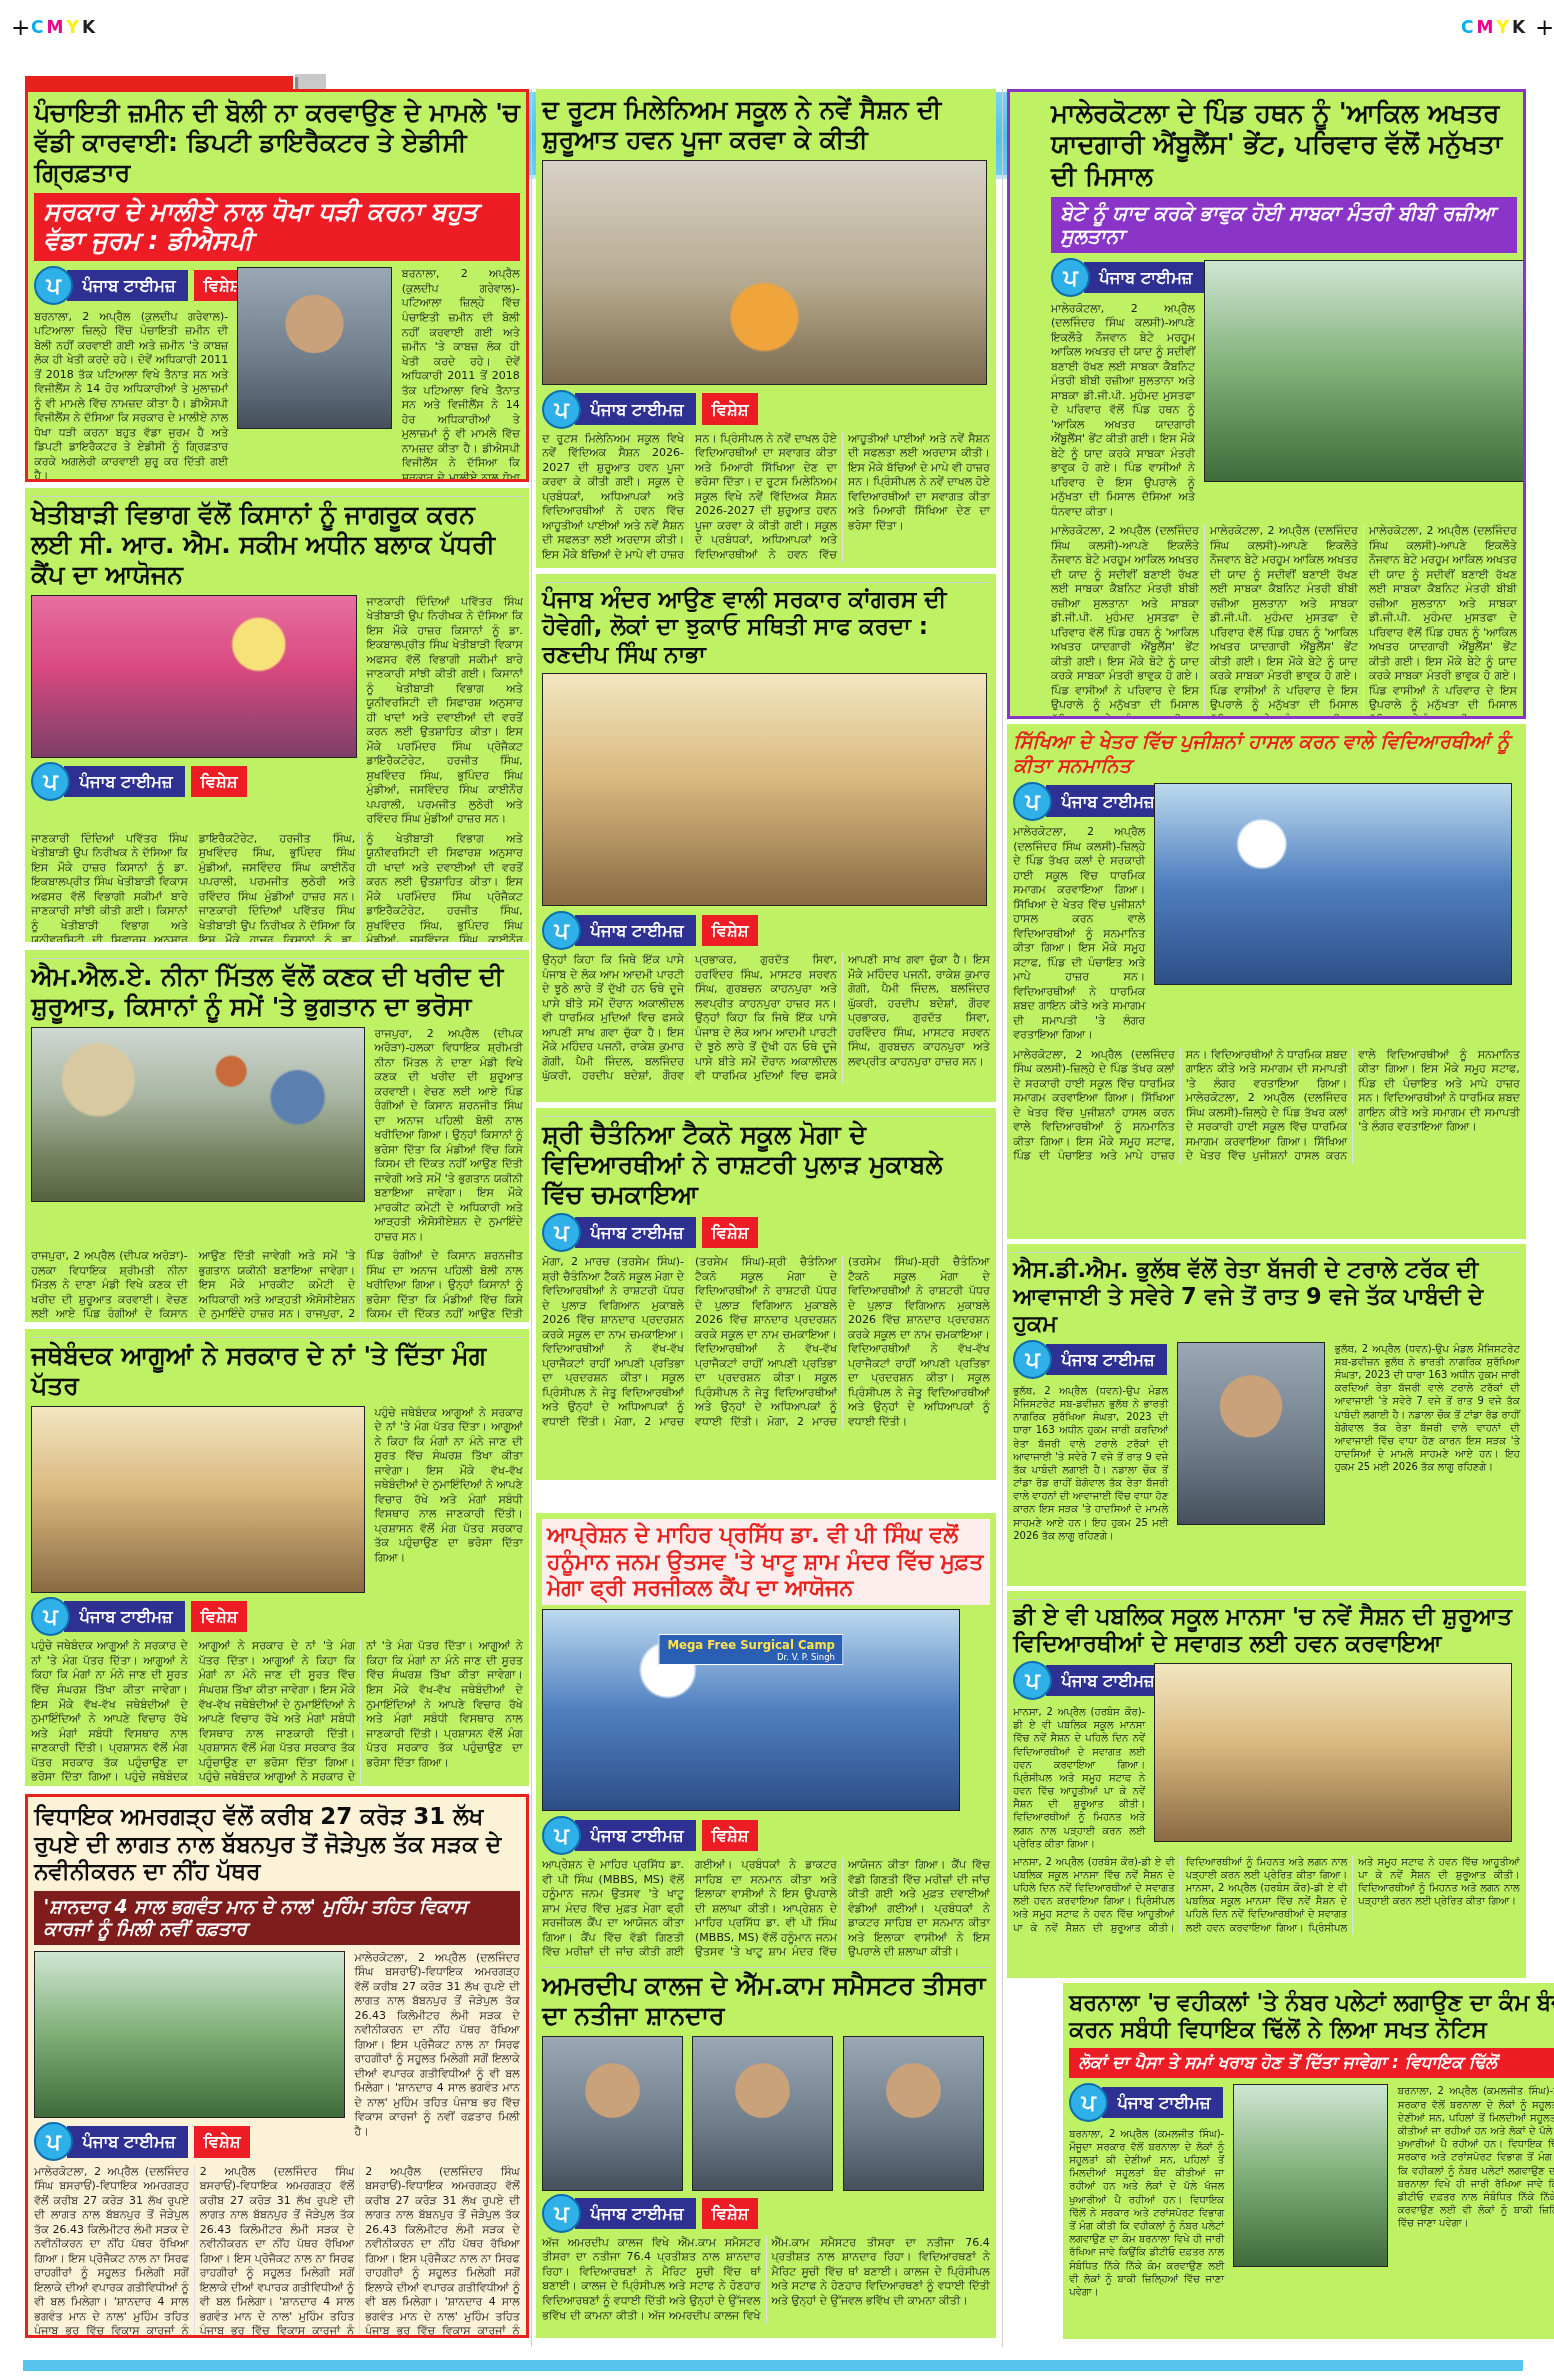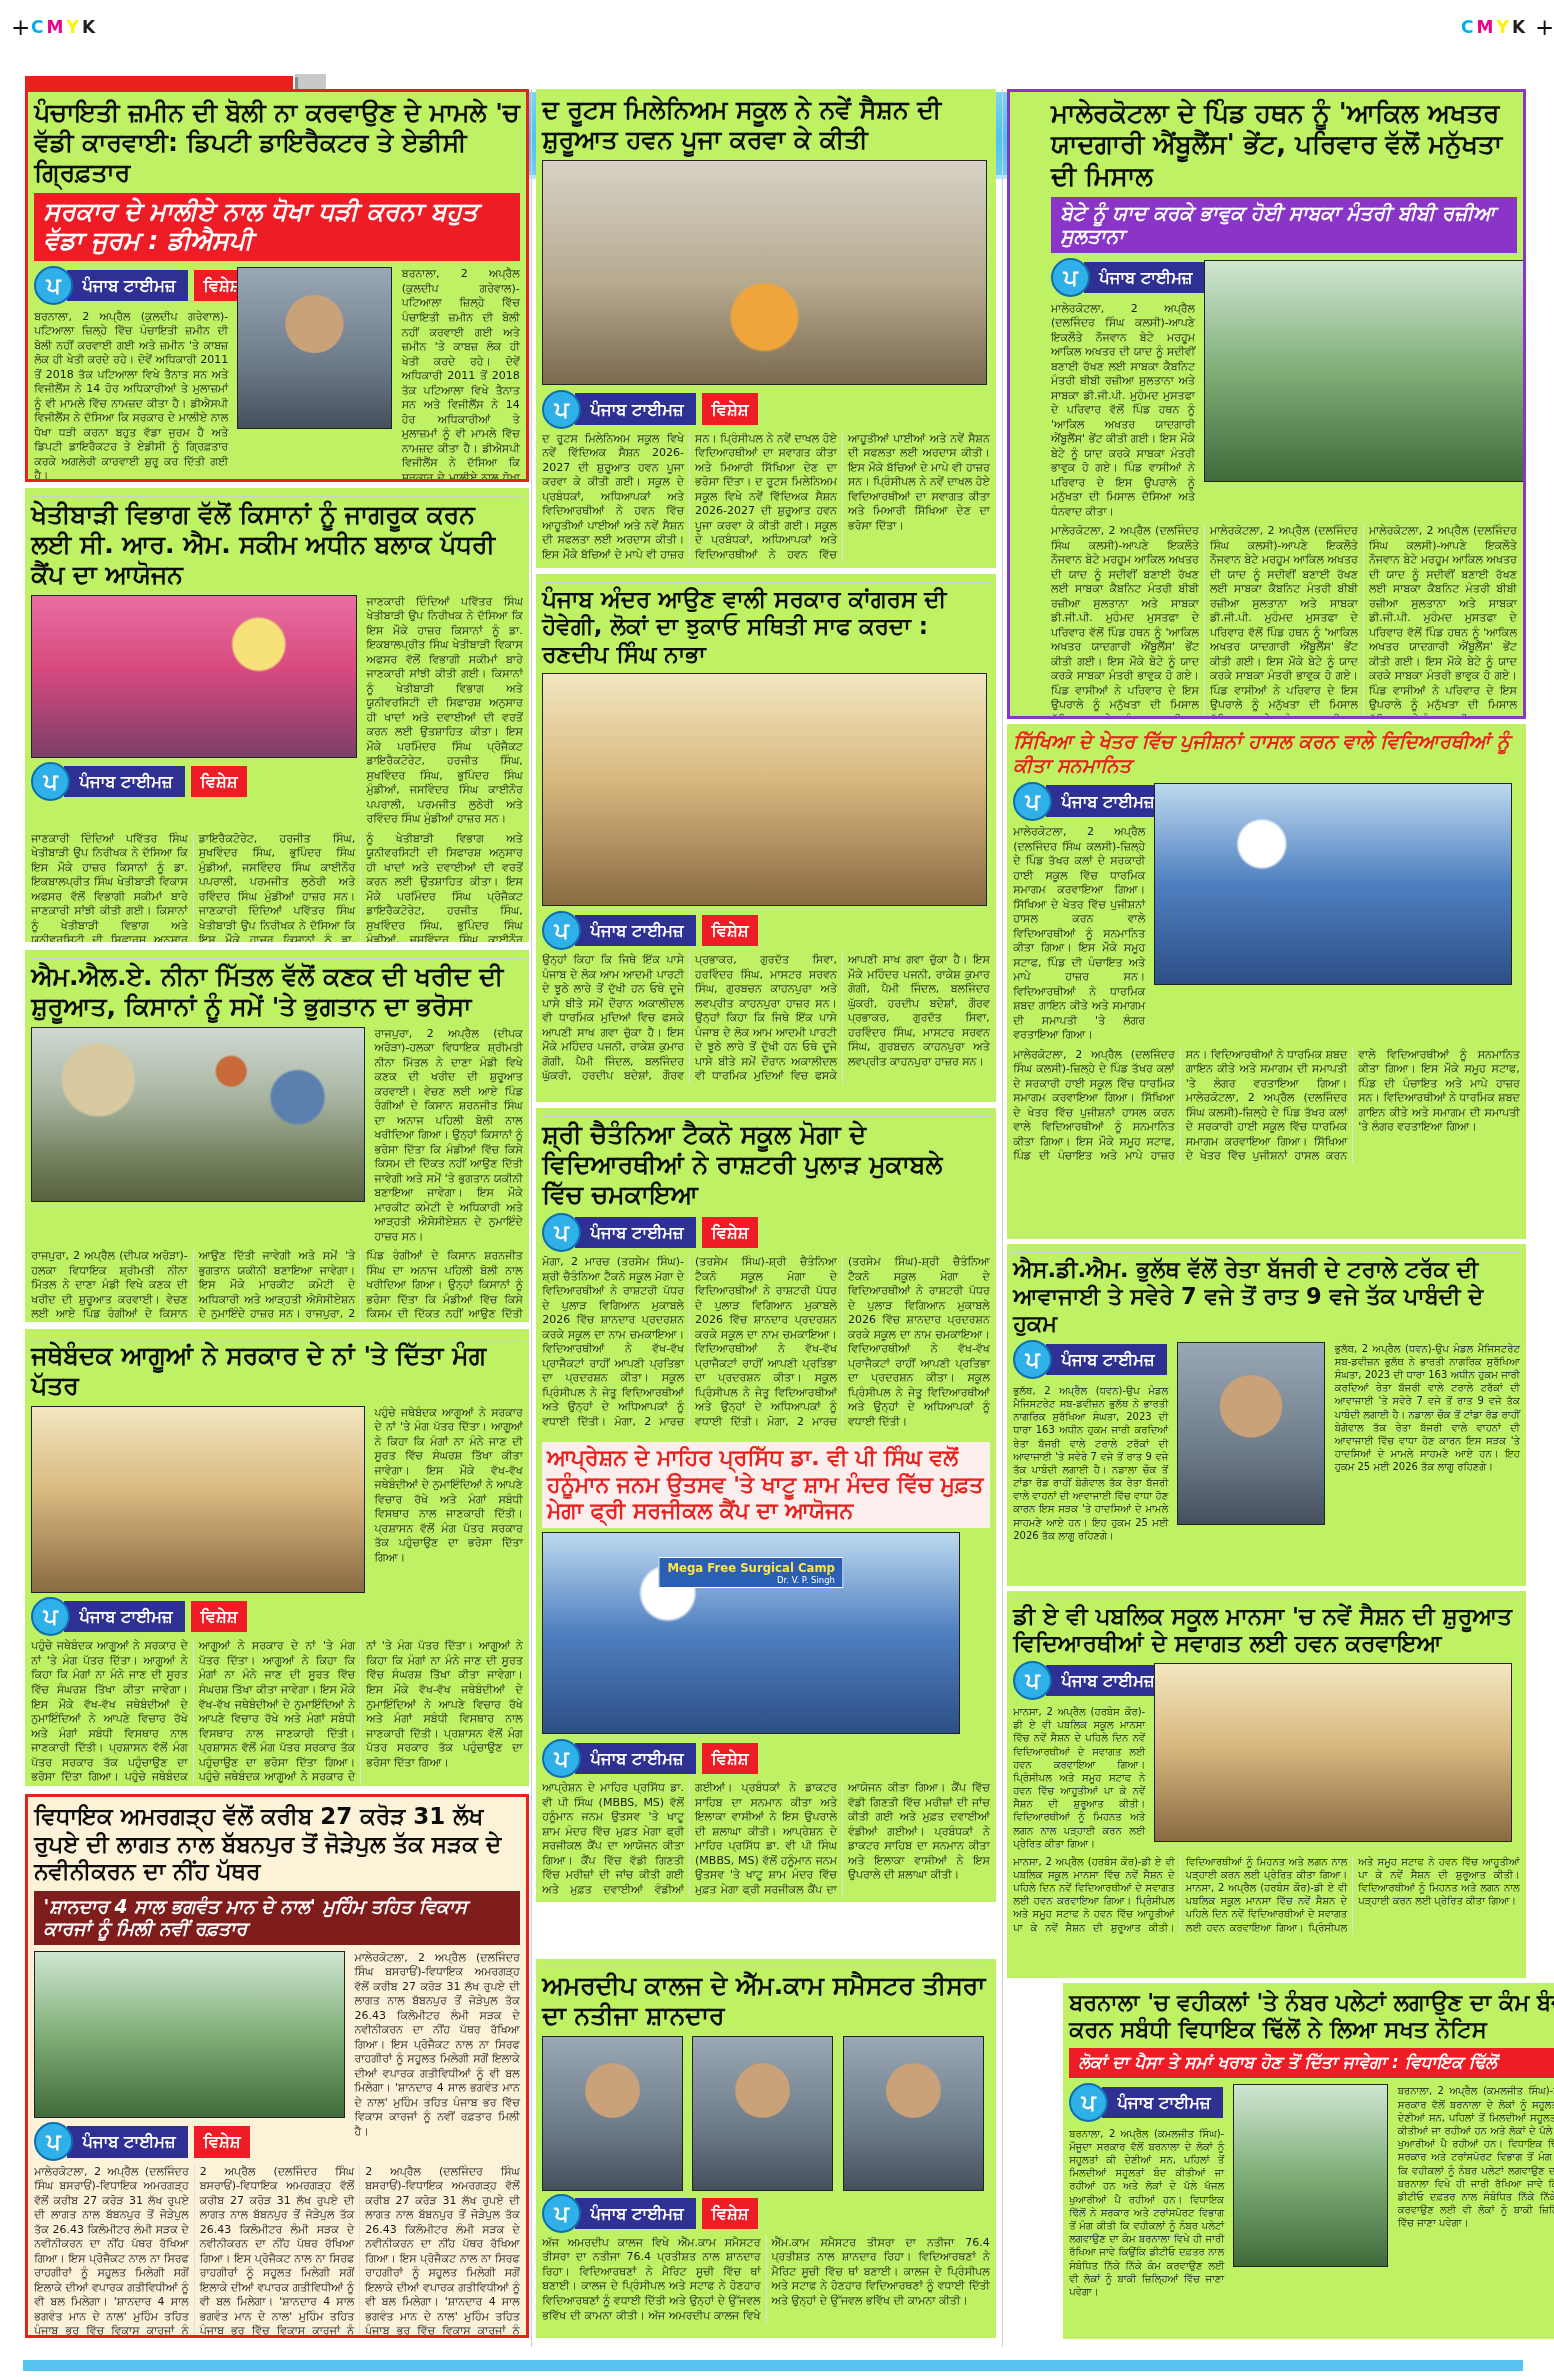--- a/index.html
+++ b/index.html
@@ -211,21 +211,21 @@
     <div class="media" style="margin-top:3.1px">
       <div class="badge">
         <span class="circ">ਪ</span>
         <span class="brand">ਪੰਜਾਬ ਟਾਈਮਜ਼</span>
         <span class="tag">ਵਿਸ਼ੇਸ਼</span>
       </div>
     </div>
     <div class="body cols3" style="font-size:11px">ਮੋਗਾ, 2 ਮਾਰਚ (ਤਰਸੇਮ ਸਿੰਘ)-ਸ਼੍ਰੀ ਚੈਤੰਨਿਆ ਟੈਕਨੋ ਸਕੂਲ ਮੋਗਾ ਦੇ ਵਿਦਿਆਰਥੀਆਂ ਨੇ ਰਾਸ਼ਟਰੀ ਪੱਧਰ ਦੇ ਪੁਲਾੜ ਵਿਗਿਆਨ ਮੁਕਾਬਲੇ 2026 ਵਿੱਚ ਸ਼ਾਨਦਾਰ ਪ੍ਰਦਰਸ਼ਨ ਕਰਕੇ ਸਕੂਲ ਦਾ ਨਾਮ ਚਮਕਾਇਆ। ਵਿਦਿਆਰਥੀਆਂ ਨੇ ਵੱਖ-ਵੱਖ ਪ੍ਰਾਜੈਕਟਾਂ ਰਾਹੀਂ ਆਪਣੀ ਪ੍ਰਤਿਭਾ ਦਾ ਪ੍ਰਦਰਸ਼ਨ ਕੀਤਾ। ਸਕੂਲ ਪ੍ਰਿੰਸੀਪਲ ਨੇ ਜੇਤੂ ਵਿਦਿਆਰਥੀਆਂ ਅਤੇ ਉਨ੍ਹਾਂ ਦੇ ਅਧਿਆਪਕਾਂ ਨੂੰ ਵਧਾਈ ਦਿੱਤੀ। ਮੋਗਾ, 2 ਮਾਰਚ (ਤਰਸੇਮ ਸਿੰਘ)-ਸ਼੍ਰੀ ਚੈਤੰਨਿਆ ਟੈਕਨੋ ਸਕੂਲ ਮੋਗਾ ਦੇ ਵਿਦਿਆਰਥੀਆਂ ਨੇ ਰਾਸ਼ਟਰੀ ਪੱਧਰ ਦੇ ਪੁਲਾੜ ਵਿਗਿਆਨ ਮੁਕਾਬਲੇ 2026 ਵਿੱਚ ਸ਼ਾਨਦਾਰ ਪ੍ਰਦਰਸ਼ਨ ਕਰਕੇ ਸਕੂਲ ਦਾ ਨਾਮ ਚਮਕਾਇਆ। ਵਿਦਿਆਰਥੀਆਂ ਨੇ ਵੱਖ-ਵੱਖ ਪ੍ਰਾਜੈਕਟਾਂ ਰਾਹੀਂ ਆਪਣੀ ਪ੍ਰਤਿਭਾ ਦਾ ਪ੍ਰਦਰਸ਼ਨ ਕੀਤਾ। ਸਕੂਲ ਪ੍ਰਿੰਸੀਪਲ ਨੇ ਜੇਤੂ ਵਿਦਿਆਰਥੀਆਂ ਅਤੇ ਉਨ੍ਹਾਂ ਦੇ ਅਧਿਆਪਕਾਂ ਨੂੰ ਵਧਾਈ ਦਿੱਤੀ। ਮੋਗਾ, 2 ਮਾਰਚ (ਤਰਸੇਮ ਸਿੰਘ)-ਸ਼੍ਰੀ ਚੈਤੰਨਿਆ ਟੈਕਨੋ ਸਕੂਲ ਮੋਗਾ ਦੇ ਵਿਦਿਆਰਥੀਆਂ ਨੇ ਰਾਸ਼ਟਰੀ ਪੱਧਰ ਦੇ ਪੁਲਾੜ ਵਿਗਿਆਨ ਮੁਕਾਬਲੇ 2026 ਵਿੱਚ ਸ਼ਾਨਦਾਰ ਪ੍ਰਦਰਸ਼ਨ ਕਰਕੇ ਸਕੂਲ ਦਾ ਨਾਮ ਚਮਕਾਇਆ। ਵਿਦਿਆਰਥੀਆਂ ਨੇ ਵੱਖ-ਵੱਖ ਪ੍ਰਾਜੈਕਟਾਂ ਰਾਹੀਂ ਆਪਣੀ ਪ੍ਰਤਿਭਾ ਦਾ ਪ੍ਰਦਰਸ਼ਨ ਕੀਤਾ। ਸਕੂਲ ਪ੍ਰਿੰਸੀਪਲ ਨੇ ਜੇਤੂ ਵਿਦਿਆਰਥੀਆਂ ਅਤੇ ਉਨ੍ਹਾਂ ਦੇ ਅਧਿਆਪਕਾਂ ਨੂੰ ਵਧਾਈ ਦਿੱਤੀ।</div>
   </section>
 
-  <section class="article" style="left:536px;top:1436px;width:460px;height:466px">
+  <section class="article" style="left:536px;top:1513px;width:460px;height:466px">
     <h1 class="hl hl-red" style="font-size:22px;background:#fdeeee;padding:3.1px 4.7px">ਆਪ੍ਰੇਸ਼ਨ ਦੇ ਮਾਹਿਰ ਪ੍ਰਸਿੱਧ ਡਾ. ਵੀ ਪੀ ਸਿੰਘ ਵਲੋਂ ਹਨੂੰਮਾਨ ਜਨਮ ਉਤਸਵ 'ਤੇ ਖਾਟੂ ਸ਼ਾਮ ਮੰਦਰ ਵਿੱਚ ਮੁਫ਼ਤ ਮੇਗਾ ਫ੍ਰੀ ਸਰਜੀਕਲ ਕੈਂਪ ਦਾ ਆਯੋਜਨ</h1>
     <div class="photo ph-tent" style="width:418px;height:202px">
       <div class="ph-banner">
         <span>Mega Free Surgical Camp</span>
         <small>Dr. V. P. Singh</small>
       </div>
     </div>
     <div class="media" style="margin-top:6.2px">
       <div class="badge">
         <span class="circ">ਪ</span>

